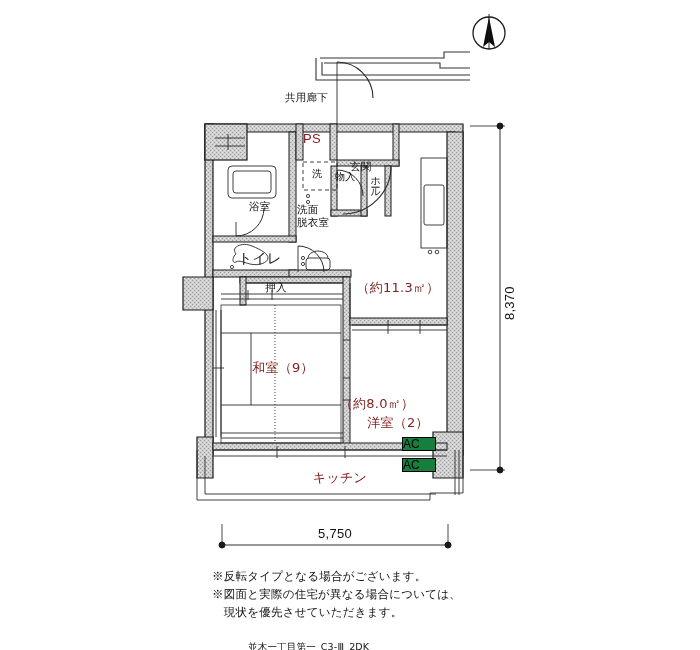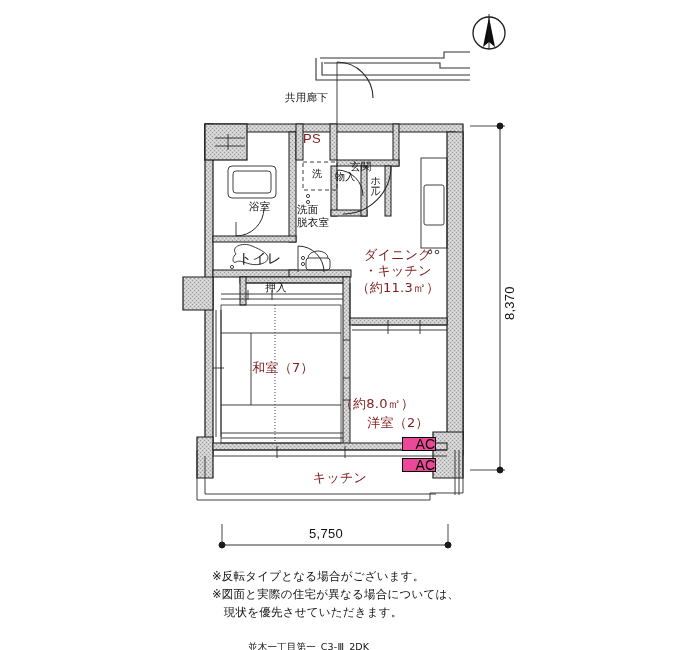--- a/index.html
+++ b/index.html
@@ -15,24 +15,24 @@
   #plan-svg{position:absolute;left:0;top:0;}
   .txt{position:absolute;white-space:pre;line-height:1.22;letter-spacing:0.02em;}
   .jp{font-family:"DejaVu Sans","Liberation Sans",sans-serif;}
   .ctr{text-align:center;transform:translateX(-50%);}
   .vert{writing-mode:vertical-rl;text-orientation:upright;}
   .rot90{transform:rotate(-90deg);transform-origin:left top;}
   .room-label{font-size:13px;color:#7f1d1d;}
   .small-label{font-size:10.5px;color:#111;}
   .tiny-label{font-size:10px;color:#111;}
   .dim-label{font-size:13px;color:#111;}
-  .note{font-size:11.5px;color:#111;line-height:1.55;}
+  .note{font-size:11.5px;color:#111;line-height:1.55;font-family:Liberation Mono, monospace;}
   .code{font-size:9.5px;color:#111;line-height:1.5;}
-  .ac-box{position:absolute;border:1px solid #000;background:#ec4899;
-    font-size:14px;text-align:right;color:#000;}
+  .ac-box{position:absolute;border:1px solid #000;background:#15803d;
+    font-size:12px;text-align:left;color:#000;}
 </style>
 </head>
 <body>
 
 <div id="stage">
 
   <svg id="plan-svg" width="700" height="650" viewBox="0 0 700 650">
     <defs>
       <pattern id="wallhatch" width="4" height="4" patternUnits="userSpaceOnUse">
         <rect width="4" height="4" fill="#cfcfcf"></rect>
@@ -219,37 +219,35 @@
 
   <div class="txt small-label jp" style="left:249px;top:200px;">浴室</div>
 
   <div class="txt tiny-label jp" style="left:312px;top:168px;font-size:10px;">洗</div>
 
   <div class="txt small-label jp" style="left:297px;top:203px;">洗面
 脱衣室</div>
 
   <div class="txt tiny-label jp" style="left:238px;top:250px;font-size:14px;">トイレ</div>
 
-  <div class="txt room-label jp ctr" style="left:398px;top:247px;">ダイニング
-・キッチン</div>
   <div class="txt room-label jp ctr" style="left:398px;top:280px;">（約11.3㎡）</div>
 
   <div class="txt small-label jp ctr" style="left:276px;top:281px;">押入</div>
 
-  <div class="txt room-label jp ctr" style="left:283px;top:360px;">和室（7）</div>
+  <div class="txt room-label jp ctr" style="left:283px;top:360px;">和室（9）</div>
 
   <div class="txt room-label jp ctr" style="left:398px;top:375px;margin-top:40px;">洋室（2）</div>
   <div class="txt room-label jp ctr" style="left:377px;top:396px;">（約8.0㎡）</div>
 
   <div class="txt room-label jp ctr" style="left:340px;top:470px;">キッチン</div>
 
   <div class="ac-box" style="left:402px;top:437px;width:32px;height:12px;line-height:12px;">AC</div>
   <div class="ac-box" style="left:402px;top:458px;width:32px;height:12px;line-height:12px;">AC</div>
 
-  <div class="txt dim-label ctr" style="left:326px;top:526px;">5,750</div>
+  <div class="txt dim-label ctr" style="left:335px;top:526px;">5,750</div>
 
   <div class="txt dim-label rot90" style="left:502px;top:320px;">8,370</div>
 
   <div class="txt note jp" style="left:212px;top:568px;">※反転タイプとなる場合がございます。</div>
   <div class="txt note jp" style="left:212px;top:604px;">　現状を優先させていただきます。</div>
   <div class="txt note jp" style="left:212px;top:586px;">※図面と実際の住宅が異なる場合については、</div>
 
   <div class="txt code jp" style="left:248px;top:640px;">並木一丁目第一_C3-Ⅲ_2DK</div>
 
 </div>

